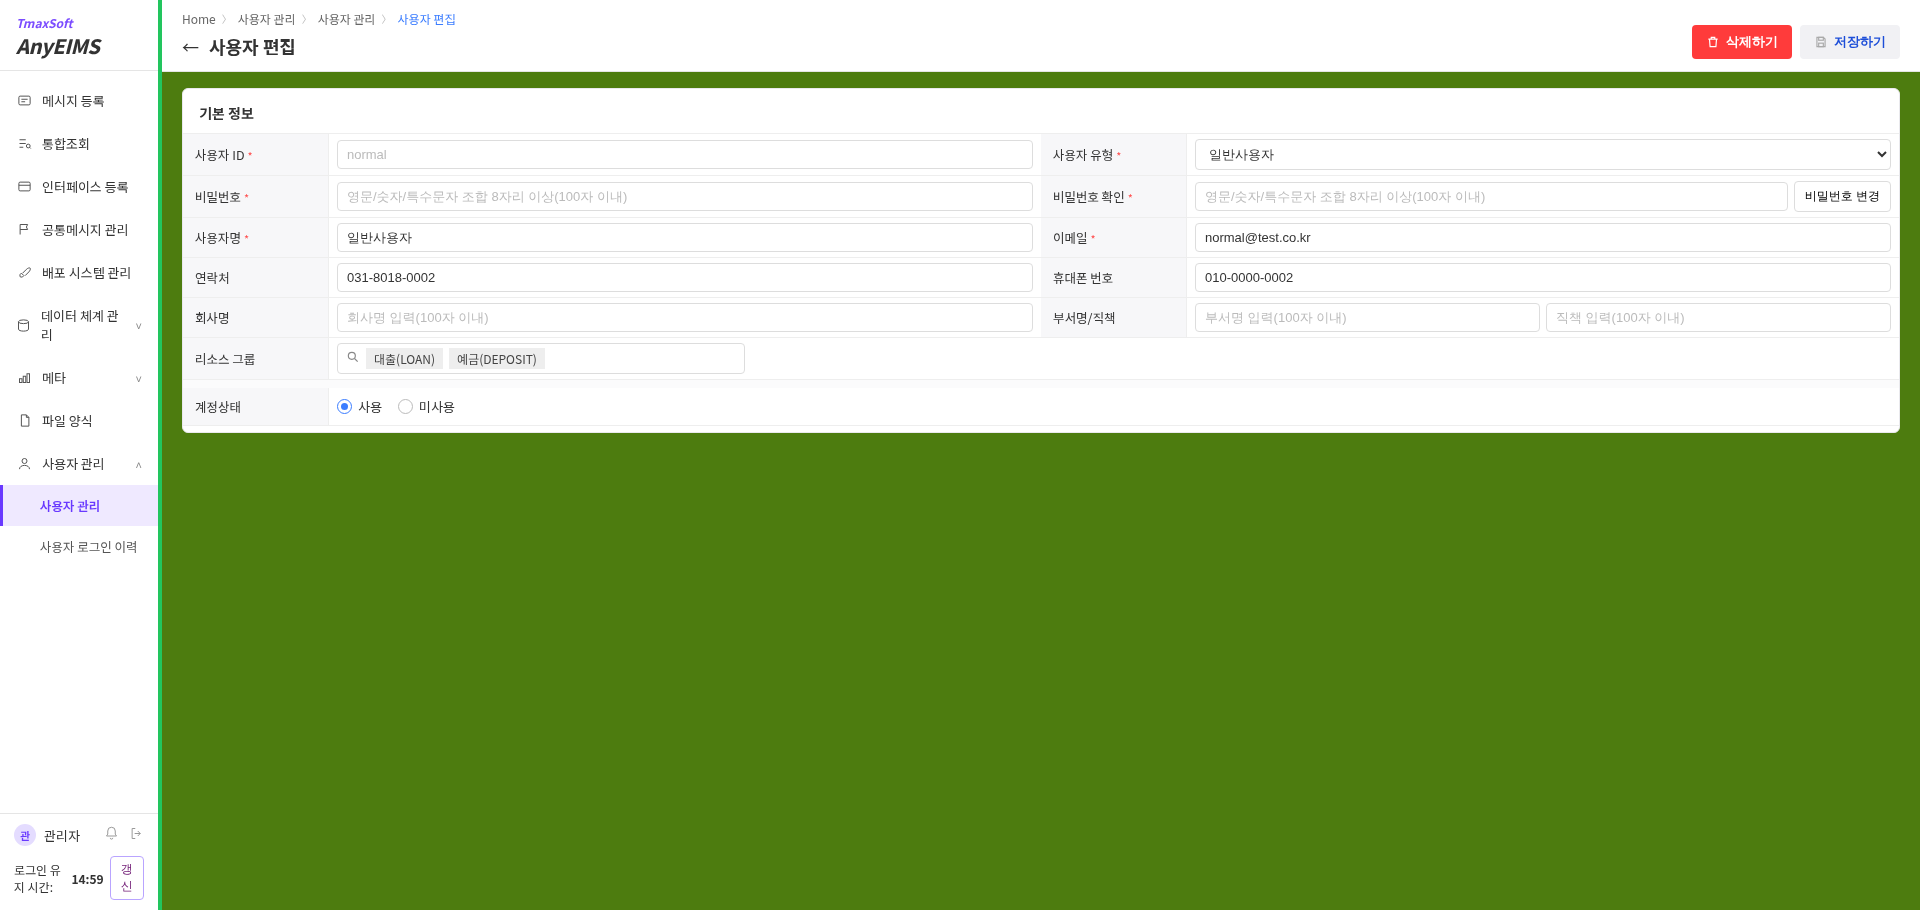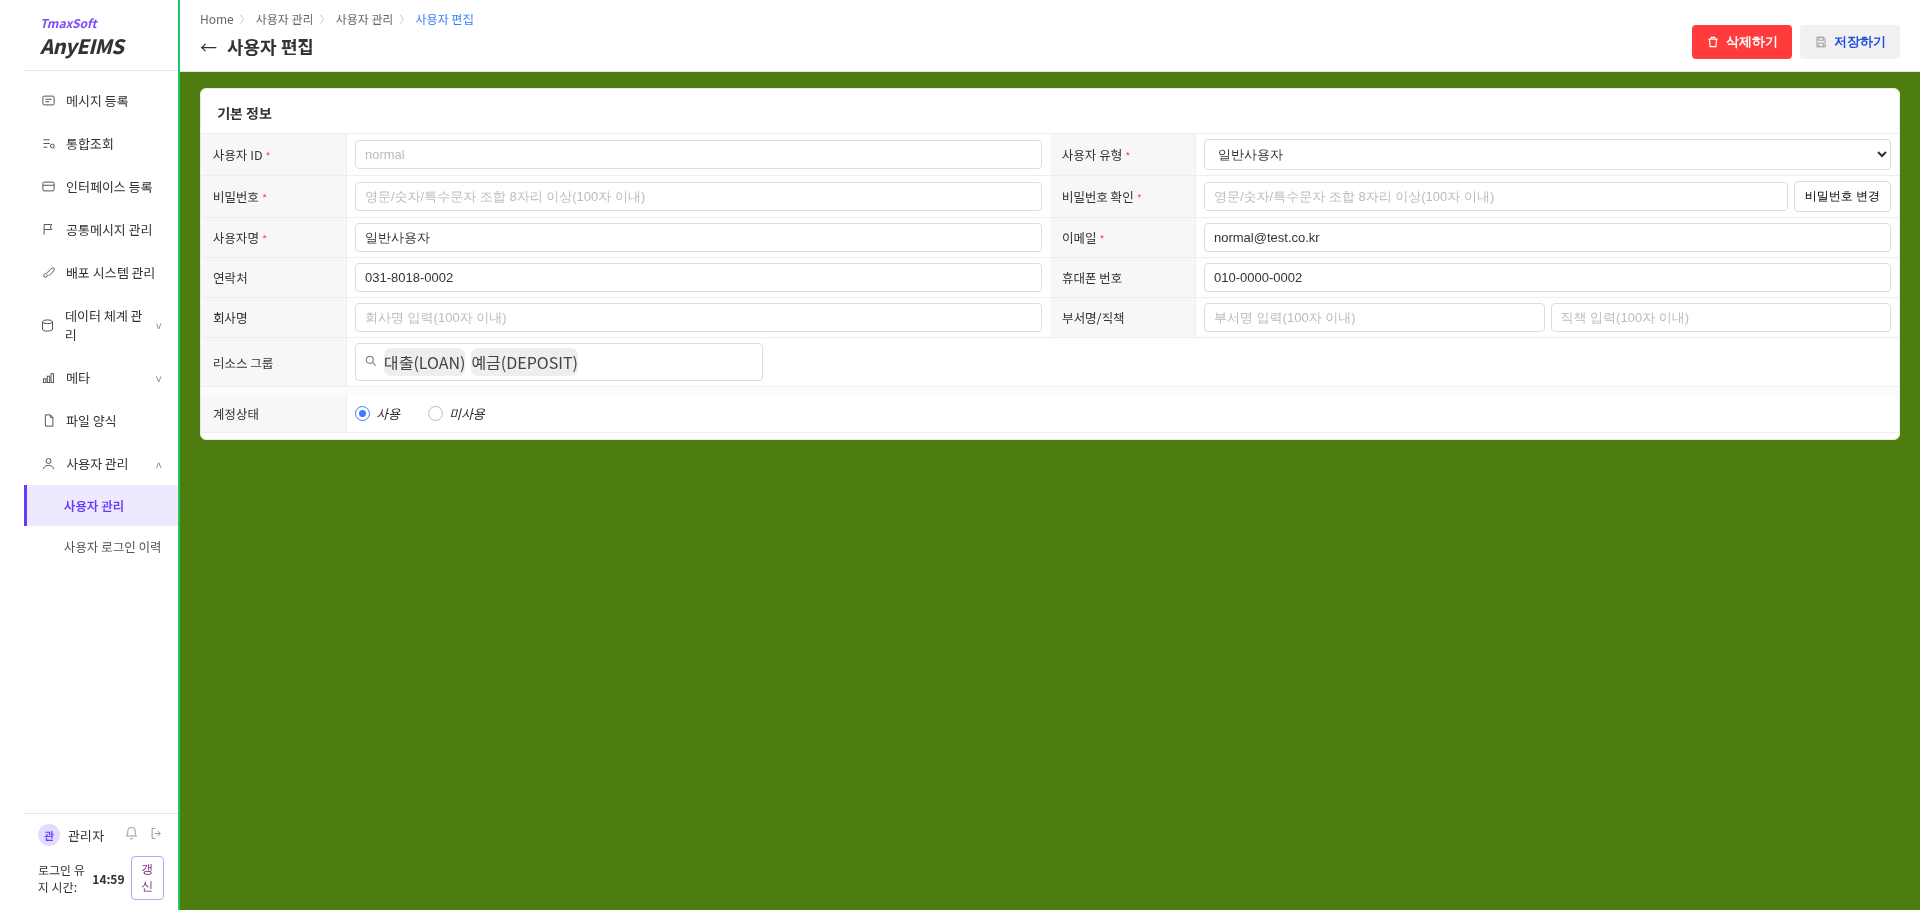--- a/index.html
+++ b/index.html
@@ -7,26 +7,25 @@
       font-family: -apple-system, BlinkMacSystemFont, "Segoe UI", "Noto Sans KR", sans-serif;
       font-size: 13px;
       color: #333;
       background: #fff;
       overflow: hidden;
     }
     .app { display: flex; height: 100vh; }
 
     
     .sidebar {
-      width: 180px;
-      border-right: 2px solid #22c55e;
+      width: 162px;
+      border-right: 4px solid #22c55e;
       display: flex;
       flex-direction: column;
       background: #fff;
-      padding-left: 24px;
     }
     .logo-block {
       padding: 14px 16px 10px;
       border-bottom: 1px solid #e5e5e5;
     }
     .logo-top { color: #7b4cff; font-weight: 700; font-size: 12px; font-style: italic; }
     .logo-bot { color: #333; font-weight: 800; font-size: 20px; font-style: italic; letter-spacing: -0.5px; }
 
     .nav { flex: 1; padding-top: 8px; overflow-y: auto; }
     .nav-item {
@@ -134,28 +133,28 @@
       background:#fff;
     }
     input::placeholder { color:#bbb; }
     .tag-input {
       border:1px solid #ddd; border-radius:4px;
       display:flex; align-items:center; gap:6px;
       padding:4px 8px; width: 408px;
     }
     .tag-input .srch { color:#888; }
     .tag {
-      background:#eee; border-radius:7px; padding:2px 0;
-      font-size:16px; color:#444;
+      background:#eee; border-radius:0; padding:2px 8px;
+      font-size:12px; color:#444;
     }
     .chg-btn {
       border:1px solid #ddd; background:#fff; padding:6px 10px;
       border-radius:4px; font-size:12px; cursor:pointer; white-space:nowrap;
     }
-    .radio-row { display:flex; gap:28px; padding: 4px 0; font-style: italic; }
+    .radio-row { display:flex; gap:16px; padding: 4px 0; }
     .radio-opt { display:flex; align-items:center; gap:6px; font-size:13px; cursor:pointer; }
     .radio-dot {
       width:15px; height:15px; border-radius:50%;
       border:1.5px solid #bbb; display:inline-flex;
       align-items:center; justify-content:center;
     }
     .radio-dot.checked { border-color:#3b7dff; }
     .radio-dot.checked::after {
       content:""; width:7px; height:7px; background:#3b7dff; border-radius:50%;
     }

